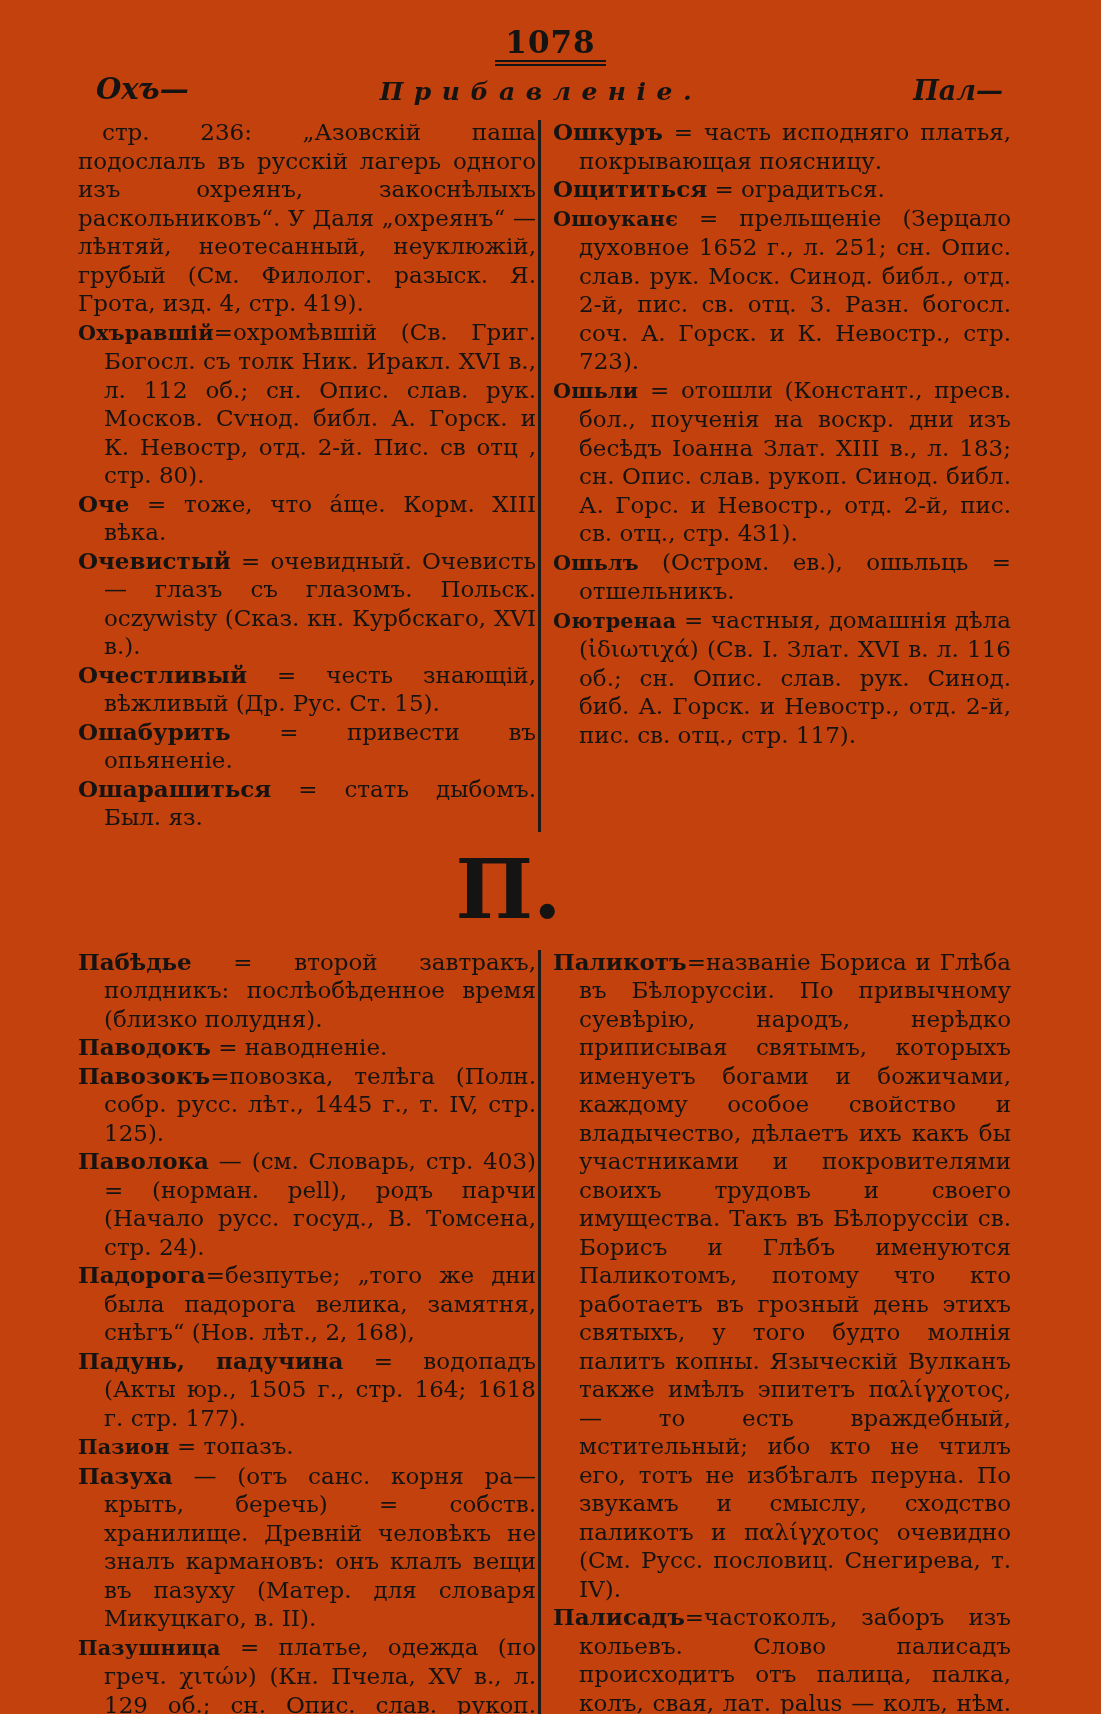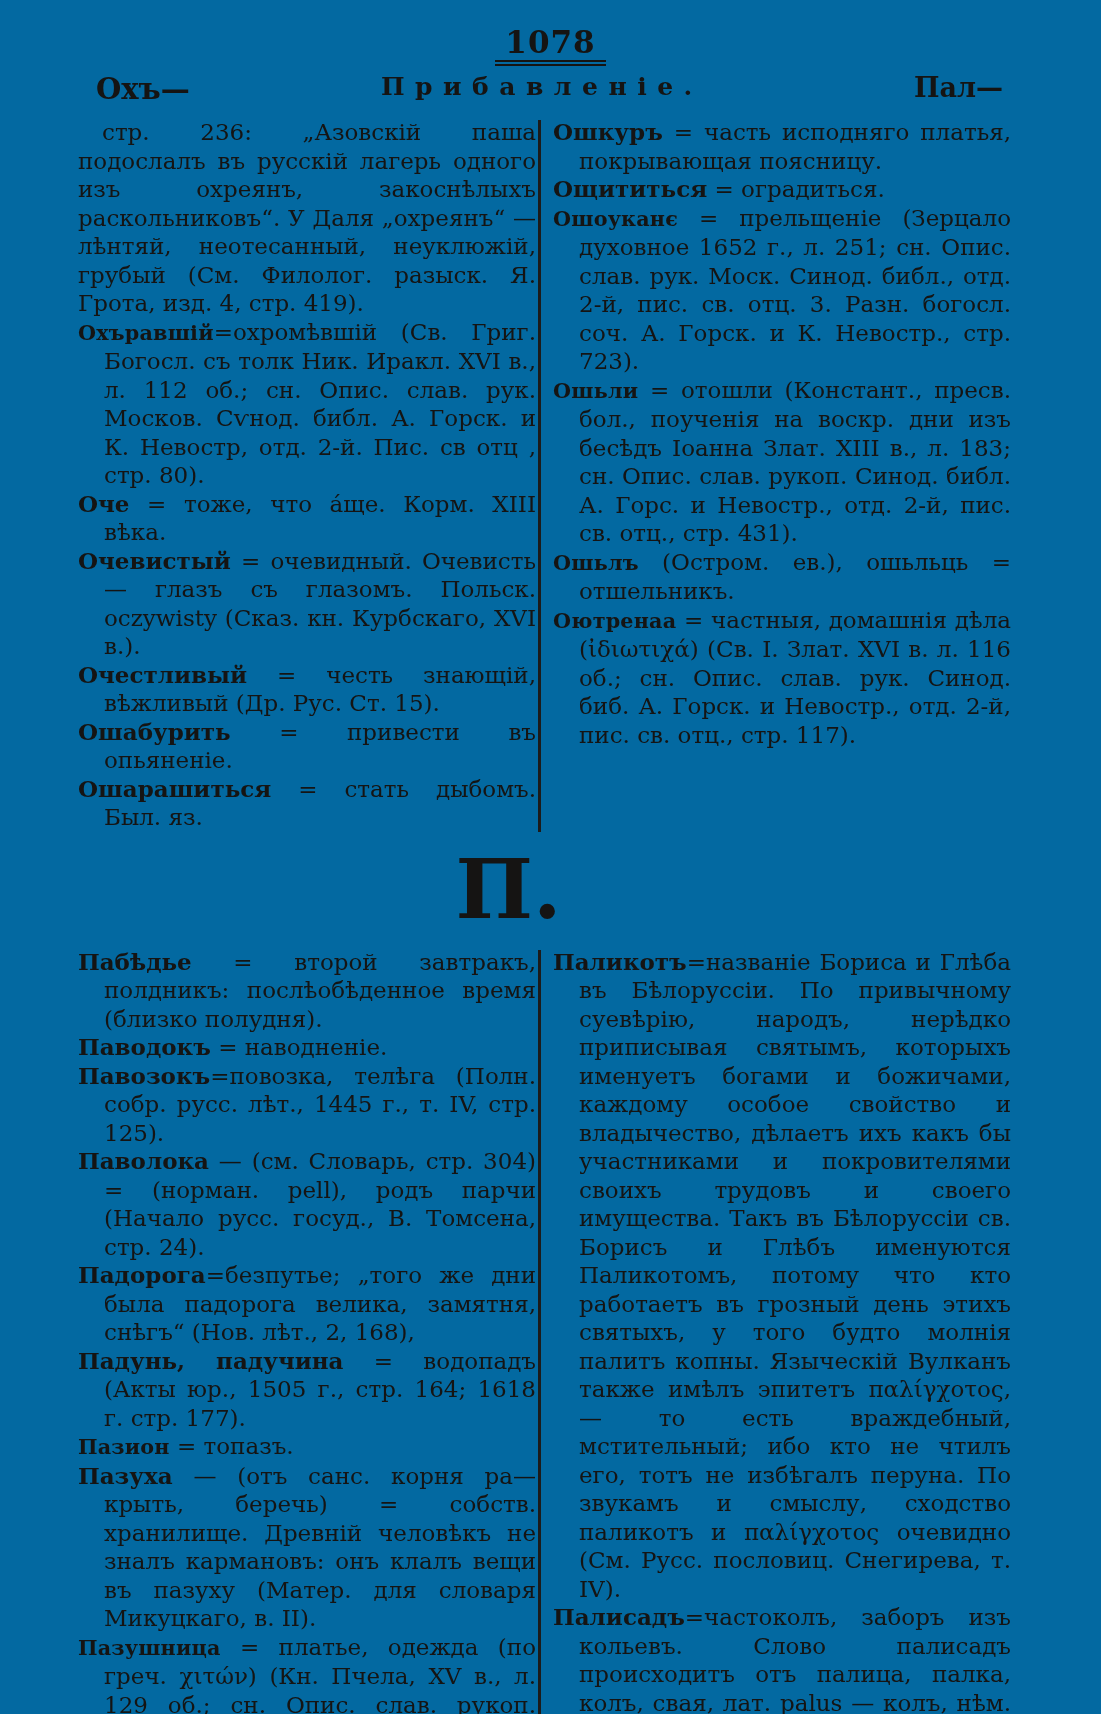--- a/index.html
+++ b/index.html
@@ -1,35 +1,36 @@
 <!DOCTYPE html>
 <html lang="ru"><head>
 <meta charset="utf-8">
 <style>
   html,body{margin:0;padding:0;background:#e8e8e6;}
   .page{
     position:relative;
     width:1101px;height:1714px;
     margin:0 auto;
-    background:#0369a1;
+    background:#c2410c;
     color:#151413;
     font-family:"DejaVu Serif","DejaVu Sans",serif;
     overflow:hidden;
     box-sizing:border-box;
   }
   .pagenum-row{text-align:center;padding-top:24px;}
   .pagenum{
     display:inline-block;
     font-size:31px;font-weight:bold;letter-spacing:1px;
     border-bottom:6px double #151413;
     padding:0 10px 0 10px;
   }
   .header-row{
-    display:flex;justify-content:space-between;align-items:flex-start;
+    display:flex;justify-content:space-between;align-items:flex-end;
     padding:6px 98px 4px 96px;
+    font-style:italic;
   }
   .guide{font-size:29px;font-weight:600;}
   .guide-right{font-weight:700;font-size:27px;margin-left:20px;}
   .running-title{font-size:25px;font-weight:600;letter-spacing:0.42em;}
 
   .section{
     display:flex;
     padding:8px 90px 0 78px;
     box-sizing:border-box;
   }
@@ -101,21 +102,21 @@
 
   <div class="letter-row">
     <span class="letter-head">П.</span>
   </div>
 
   <div class="section">
     <div class="col col-left">
       <p class="entry"><span class="hw">Пабѣдье</span><span> = второй завтракъ, полдникъ: послѣобѣденное время (близко полудня).</span></p>
       <p class="entry"><span class="hw">Паводокъ</span><span> = наводненіе.</span></p>
       <p class="entry"><span class="hw">Павозокъ</span><span>=повозка, телѣга (Полн. собр. русс. лѣт., 1445 г., т. IV, стр. 125).</span></p>
-      <p class="entry"><span class="hw">Паволока</span><span> — (см. Словарь, стр. 304) = (норман. pell), родъ парчи (Начало русс. госуд., В. Томсена, стр. 24).</span></p>
+      <p class="entry"><span class="hw">Паволока</span><span> — (см. Словарь, стр. 403) = (норман. pell), родъ парчи (Начало русс. госуд., В. Томсена, стр. 24).</span></p>
       <p class="entry"><span class="hw">Падорога</span><span>=безпутье; „того же дни была падорога велика, замятня, снѣгъ“ (Нов. лѣт., 2, 168),</span></p>
       <p class="entry"><span class="hw">Падунь, падучина</span><span> = водопадъ (Акты юр., 1505 г., стр. 164; 1618 г. стр. 177).</span></p>
       <p class="entry"><span class="hw slav">Пазион</span><span> = топазъ.</span></p>
       <p class="entry"><span class="hw">Пазуха</span><span> — (отъ санс. корня ра—крыть, беречь) = собств. хранилище. Древній человѣкъ не зналъ кармановъ: онъ клалъ вещи въ пазуху (Матер. для словаря Микуцкаго, в. II).</span></p>
       <p class="entry"><span class="hw slav">Пазушница</span><span> = платье, одежда (по греч. χιτών) (Кн. Пчела, XV в., л. 129 об.; сн. Опис. слав. рукоп. Моск. Синод. библ., отд. 2-й, пис. св. отц. 3. Разн. богосл. соч. А. Горскаго и Невостр., стр. 546).</span></p>
 
     </div>
     <div class="divider"></div>
     <div class="col col-right">
       <p class="entry"><span class="hw">Паликотъ</span><span>=названіе Бориса и Глѣба въ Бѣлоруссіи. По привычному суевѣрію, народъ, нерѣдко приписывая святымъ, которыхъ именуетъ богами и божичами, каждому особое свойство и владычество, дѣлаетъ ихъ какъ бы участниками и покровителями своихъ трудовъ и своего имущества. Такъ въ Бѣлоруссіи св. Борисъ и Глѣбъ именуются Паликотомъ, потому что кто работаетъ въ грозный день этихъ святыхъ, у того будто молнія палитъ копны. Языческій Вулканъ также имѣлъ эпитетъ παλίγχοτος, — то есть враждебный, мстительный; ибо кто не чтилъ его, тотъ не избѣгалъ перуна. По звукамъ и смыслу, сходство паликотъ и παλίγχοτος очевидно (См. Русс. пословиц. Снегирева, т. IV).</span></p>

